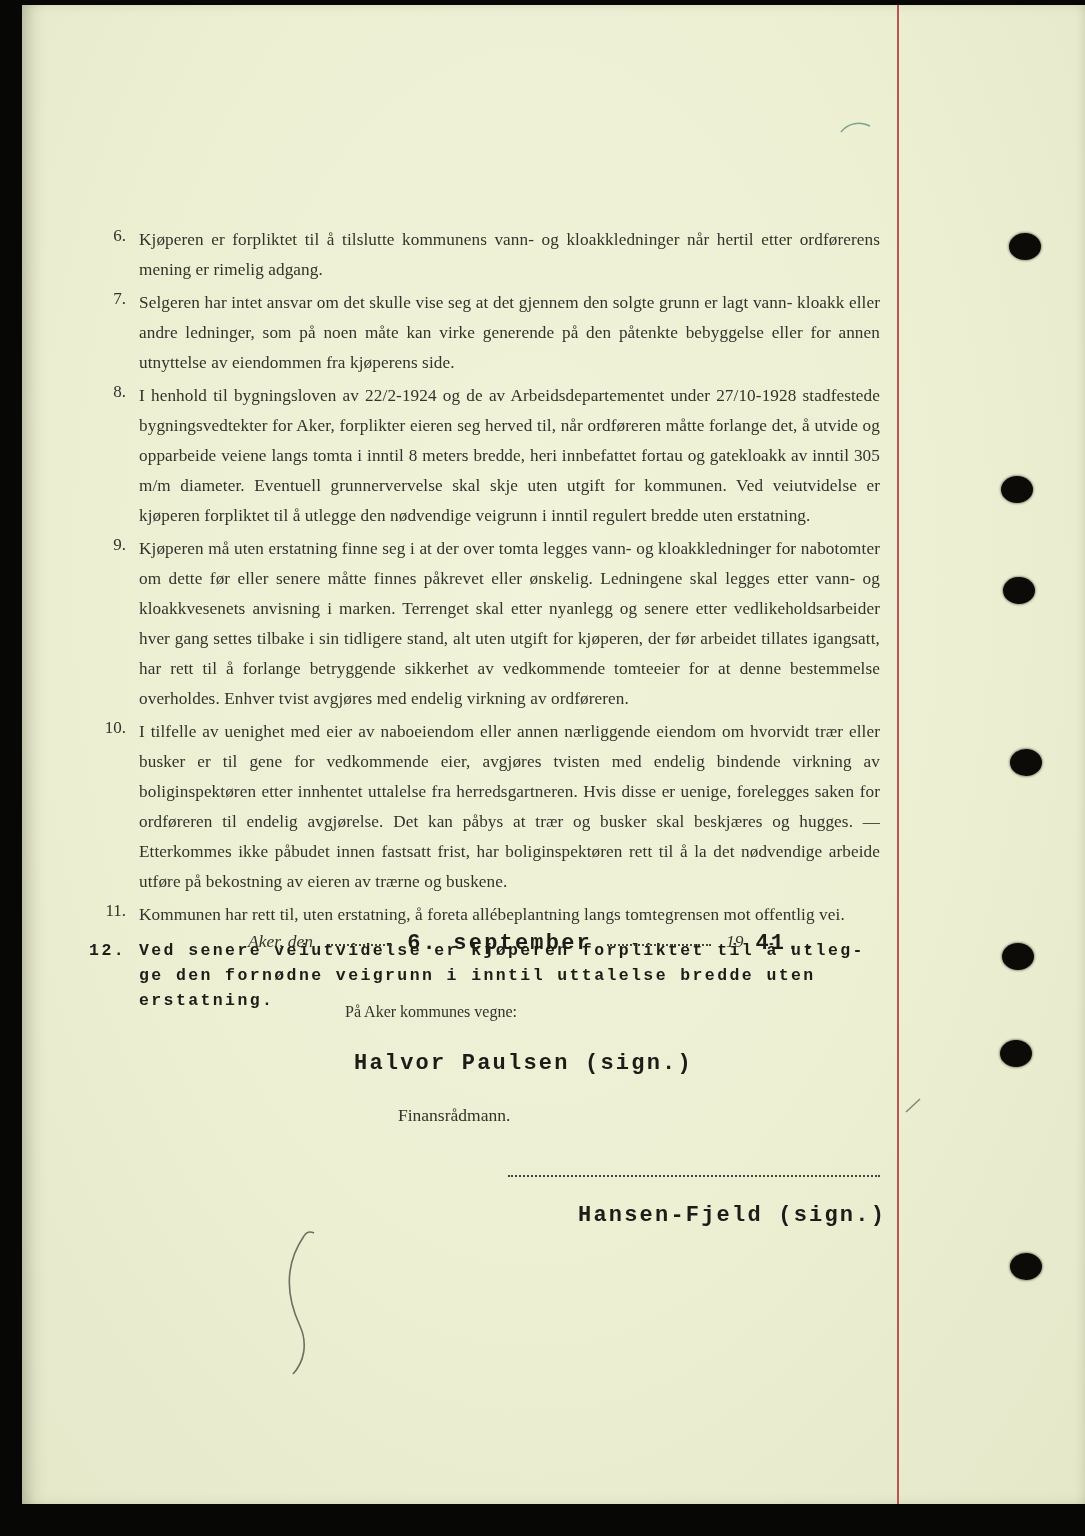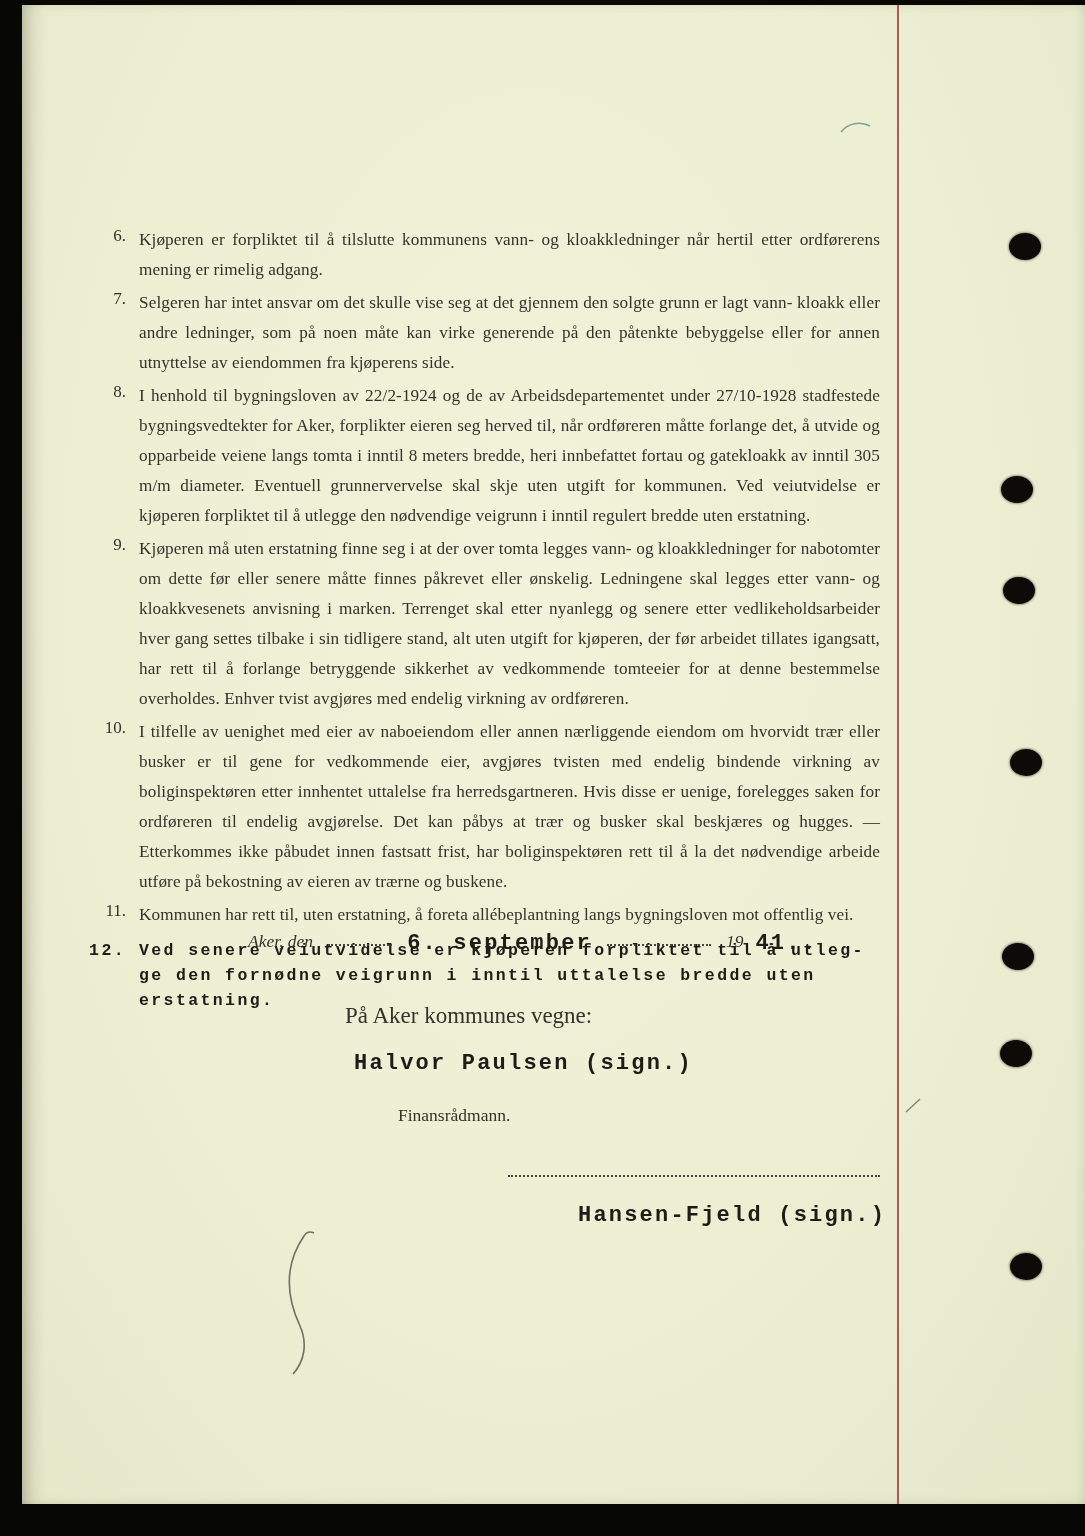--- a/index.html
+++ b/index.html
@@ -51,21 +51,21 @@
   }
   .serif-it{ font-style:italic; font-size:17.5px; }
   .typed-text{
     font-family:"Liberation Mono", monospace; font-weight:bold;
     color:#1d1c16; font-size:22px; letter-spacing:2.2px;
   }
   .dots{
     display:inline-block; height:15px;
     border-bottom:2px dotted #45433a; margin:0 3px;
   }
-  .sig-behalf{ position:absolute; left:323px; top:998px; font-size:23px; color:#33322b; }
+  .sig-behalf{ position:absolute; left:323px; top:998px; font-size:16px; color:#33322b; }
   .sig-name1{ position:absolute; left:332px; top:1046px; }
   .sig-title1{ position:absolute; left:376px; top:1100px; font-size:17.5px; color:#33322b; }
   .sig-dotted{ position:absolute; left:486px; top:1158px; width:372px; height:14px; border-bottom:2px dotted #45433a; }
   .sig-name2{ position:absolute; left:556px; top:1198px; }
   .mark{ position:absolute; }
 </style>
 </head>
 <body>
 
 <div class="paper">
@@ -101,21 +101,21 @@
     <div class="clause-body">Kjøperen må uten erstatning finne seg i at der over tomta legges vann- og kloakkledninger for nabotomter om dette før eller senere måtte finnes påkrevet eller ønskelig. Ledningene skal legges etter vann- og kloakkvesenets anvisning i marken. Terrenget skal etter nyanlegg og senere etter vedlikeholdsarbeider hver gang settes tilbake i sin tidligere stand, alt uten utgift for kjøperen, der før arbeidet tillates igangsatt, har rett til å forlange betryggende sikkerhet av vedkommende tomteeier for at denne bestemmelse overholdes. Enhver tvist avgjøres med endelig virkning av ordføreren.</div>
   </div>
 
   <div class="clause">
     <div class="clause-num">10.</div>
     <div class="clause-body">I tilfelle av uenighet med eier av naboeiendom eller annen nærliggende eiendom om hvorvidt trær eller busker er til gene for vedkommende eier, avgjøres tvisten med endelig bindende virkning av boliginspektøren etter innhentet uttalelse fra herredsgartneren. Hvis disse er uenige, forelegges saken for ordføreren til endelig avgjørelse. Det kan påbys at trær og busker skal beskjæres og hugges. — Etterkommes ikke påbudet innen fastsatt frist, har boliginspektøren rett til å la det nødvendige arbeide utføre på bekostning av eieren av trærne og buskene.</div>
   </div>
 
   <div class="clause">
     <div class="clause-num">11.</div>
-    <div class="clause-body">Kommunen har rett til, uten erstatning, å foreta allébeplantning langs bygningsloven mot offentlig vei.</div>
+    <div class="clause-body">Kommunen har rett til, uten erstatning, å foreta allébeplantning langs tomtegrensen mot offentlig vei.</div>
   </div>
 
   <div class="clause typed">
     <div class="clause-num">12.</div>
     <div class="clause-body">Ved senere veiutvidelse er kjøperen forpliktet til å utleg-
 ge den fornødne veigrunn i inntil uttalelse bredde uten
 erstatning.</div>
   </div>
 </div>
 

